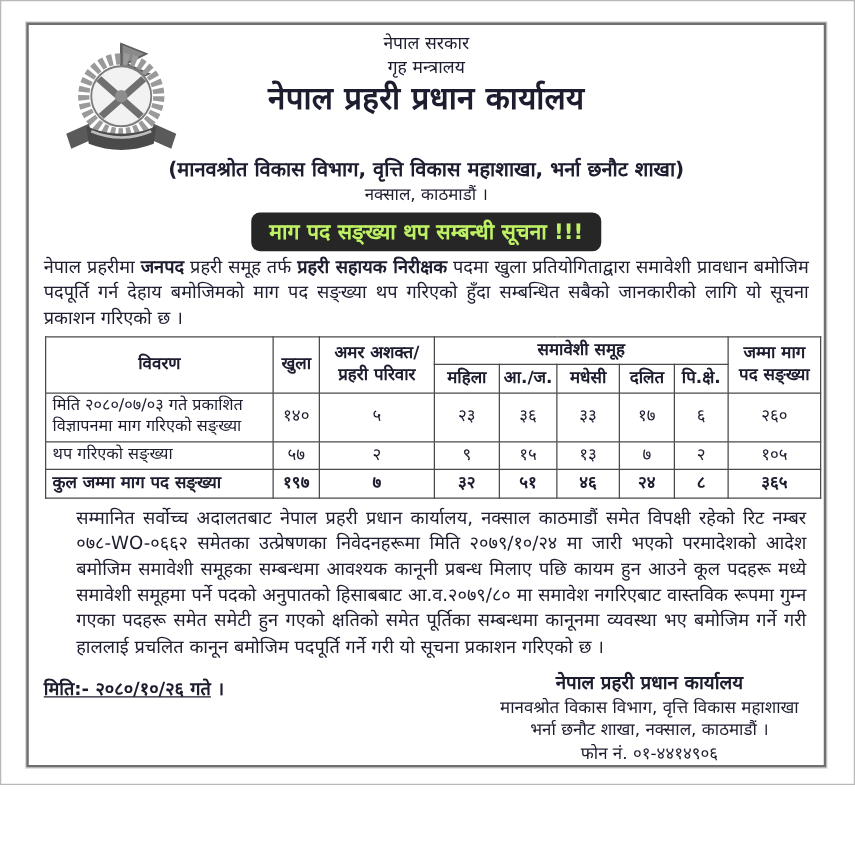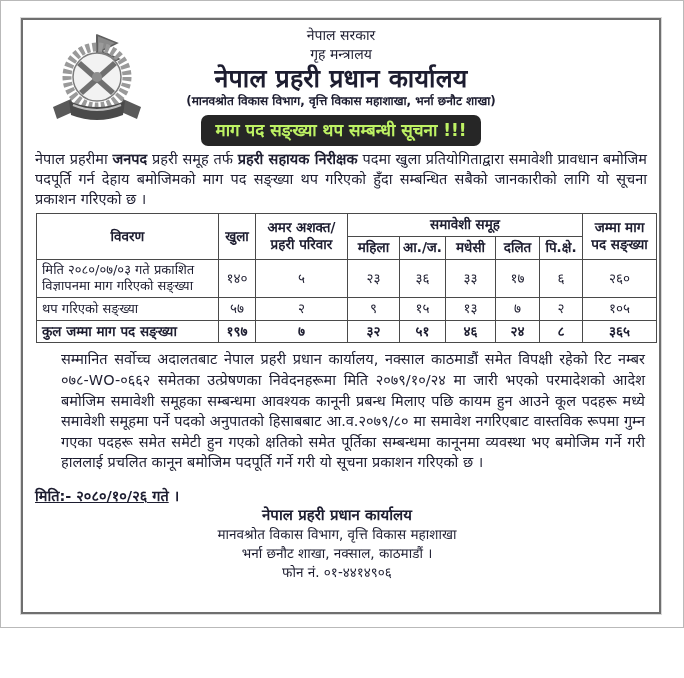--- a/index.html
+++ b/index.html
@@ -22,21 +22,21 @@
     box-shadow: 0 0 0 1px #d9d9d9;
     padding: 7px 12px 6px 12px;
     overflow: hidden;
   }
   
   .hdr { position: relative; text-align: center; }
   .emblem { position: absolute; left: 10px; top: 2px; width: 104px; height: 102px; }
   .hdr-l1 { font-size: 14px; line-height: 1.25; }
   .hdr-l2 { font-size: 14px; line-height: 1.3; }
   .hdr-office { font-size: 25px; font-weight: bold; line-height: 1.25; letter-spacing: .2px; }
-  .hdr-dept { font-size: 12px; font-weight: bold; line-height: 1.3; }
+  .hdr-dept { font-size: 16px; font-weight: bold; line-height: 1.3; margin-top: 32px; }
   .hdr-addr { font-size: 13.5px; line-height: 1.35; }
   
   .banner-wrap { text-align: center; margin: 5px 0 3px 0; }
   .banner {
     display: inline-block;
     background: #262626;
     color: #bef264;
     font-weight: bold;
     font-size: 17px;
     padding: 3px 14px 5px 14px;
@@ -75,21 +75,21 @@
   table.vac tr.total td { font-weight: bold; }
   table.vac tr.total td.lbl { font-size: 13.5px; }
   
   .sec2-body {
     font-size: 14.5px;
     line-height: 1.42;
     text-align: justify;
     margin: 0 2px 8px 26px;
   }
   
-  .foot { display: flex; justify-content: space-between; margin-top: 4px; flex-direction: column; }
+  .foot { display: flex; justify-content: space-between; margin-top: 4px; }
   .foot-date { font-size: 14.5px; font-weight: bold; padding-top: 4px; }
   .sign { text-align: center; margin-right: 8px; }
   .sign-office { font-size: 15px; font-weight: bold; line-height: 1.35; }
   .sign-line { font-size: 13.5px; line-height: 1.4; }
 </style>
 </head>
 <body>
 
 <div class="page">
   <div class="doc">
@@ -109,20 +109,21 @@
 
         <path d="M8 78 L26 70 L30 82 L12 90 Z" fill="#5a5a5a"></path>
         <path d="M96 78 L78 70 L74 82 L92 90 Z" fill="#5a5a5a"></path>
         <path d="M24 72 Q52 84 80 72 L78 86 Q52 96 26 86 Z" fill="#4a4a4a"></path>
         <path d="M28 76 Q52 86 76 76" fill="none" stroke="#bdbdbd" stroke-width="2"></path>
       </svg>
       <div class="hdr-l1">नेपाल सरकार</div>
       <div class="hdr-l2">गृह मन्त्रालय</div>
       <div class="hdr-office">नेपाल प्रहरी प्रधान कार्यालय</div>
       <div class="hdr-dept">(मानवश्रोत विकास विभाग, वृत्ति विकास महाशाखा, भर्ना छनौट शाखा)</div>
+      <div class="hdr-addr">नक्साल, काठमाडौं ।</div>
     </div>
 
     <div class="banner-wrap">
       <span class="banner">माग पद सङ्ख्या थप सम्बन्धी सूचना !!!</span>
     </div>
 
     <p class="intro"><span>नेपाल प्रहरीमा </span><span class="b">जनपद</span><span> प्रहरी समूह तर्फ </span><span class="b">प्रहरी सहायक निरीक्षक</span><span> पदमा खुला प्रतियोगिताद्वारा समावेशी प्रावधान बमोजिम पदपूर्ति गर्न देहाय बमोजिमको माग पद सङ्ख्या थप गरिएको हुँदा सम्बन्धित सबैको जानकारीको लागि यो सूचना प्रकाशन गरिएको छ ।</span></p>
 
 
     <table class="vac">

